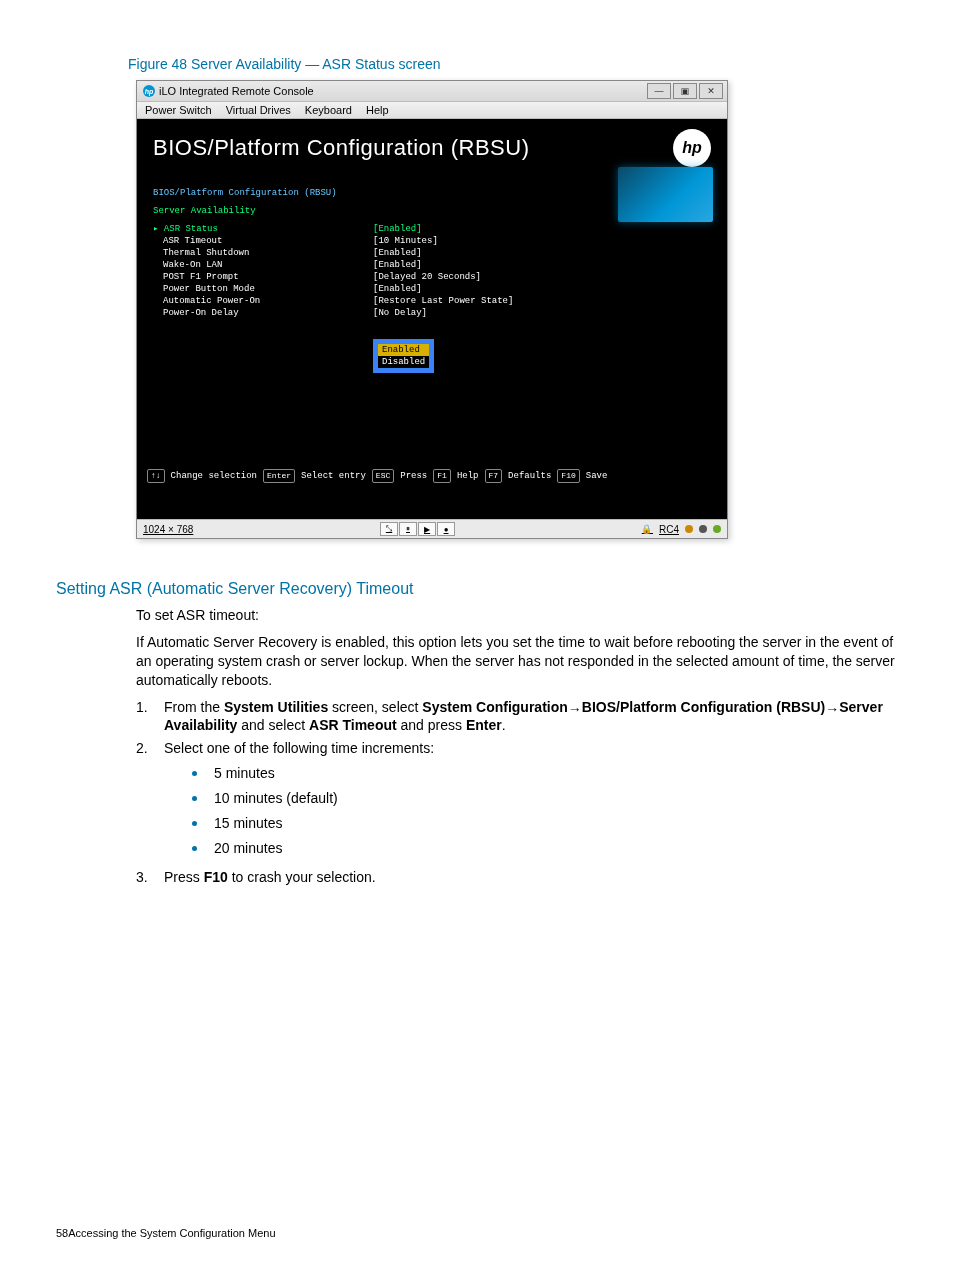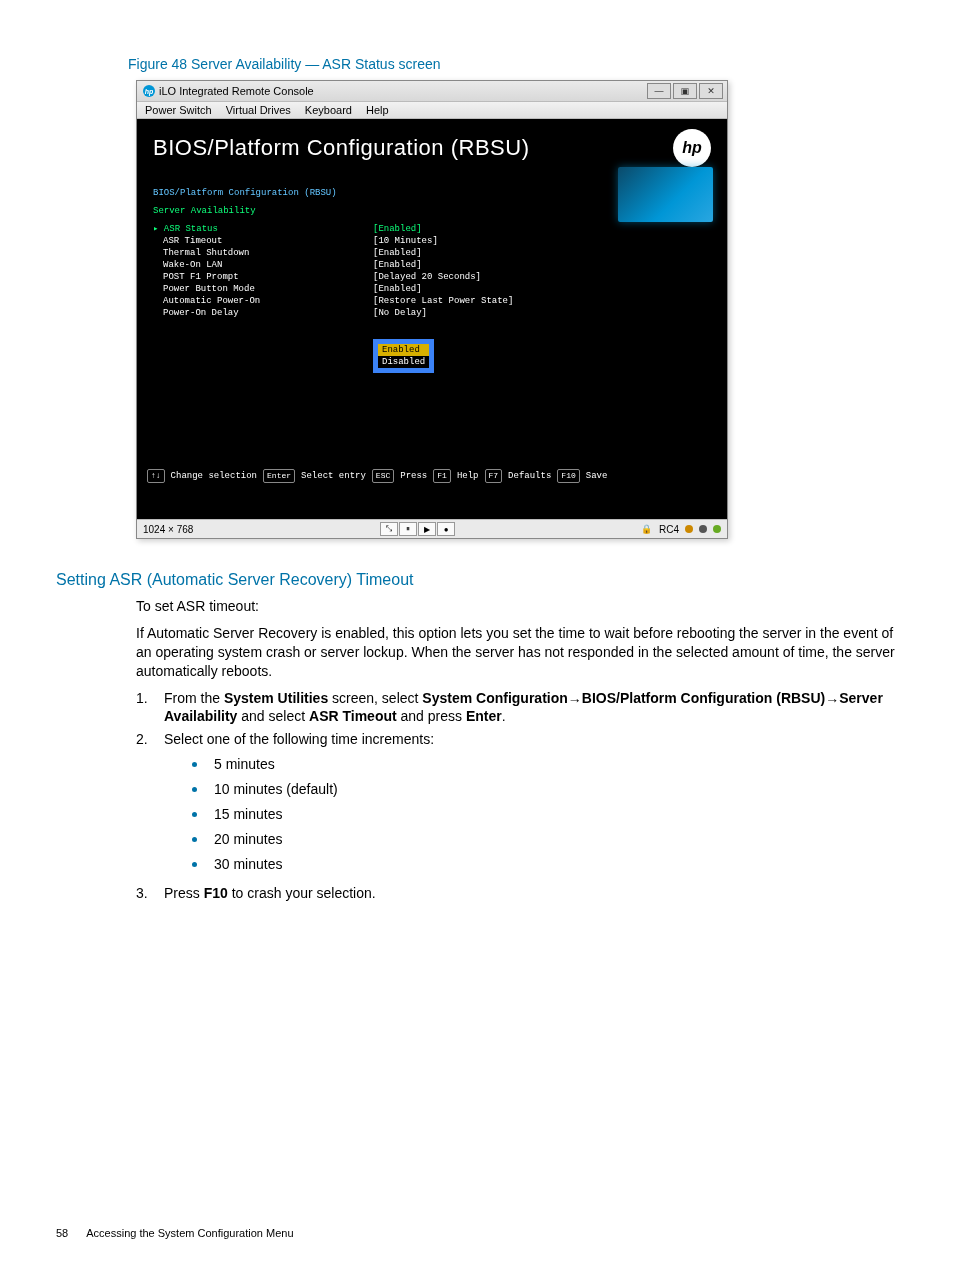--- a/index.html
+++ b/index.html
@@ -115,39 +115,39 @@
     padding:6px 10px; font-size:9px; color:#fff;
     background:#000;height:22px;box-sizing:border-box;
   }
   .keycap {
     border:1px solid #888; padding:0 3px; border-radius:2px;
     font-size:8px; color:#fff;
   }
   .statusbar {
     display:flex; justify-content:space-between; align-items:center;
     height:18px; background:#eaeaea; border-top:1px solid #bbb;
-    padding:0 6px; font-size:10px;
+    padding:0 6px; font-size:10px;text-decoration:underline;
   }
   .status-controls { display:flex; gap:1px; }
   .status-btn {
     width:16px;height:12px;border:1px solid #999;background:#fafafa;
     display:flex;align-items:center;justify-content:center;font-size:8px;
   }
   .status-right { display:flex; align-items:center; gap:6px; }
   .led { width:8px;height:8px;border-radius:50%; display:inline-block; }
   .led.yellow{background:#cc8800;}
   .led.dark{background:#555;}
   .led.green{background:#66aa22;}
   .lock-icon{ color:#d99800; font-size:9px; }
 
   
   .section-heading {
     color: #0073a8;
     font-size: 16px;
-    margin-top: 32px;
+    margin-top: 41px;
     margin-bottom: 8px;
   }
   .body-block {
     margin-left: 80px;
     font-size: 14px;
     line-height: 1.35;
   }
   .body-block p { margin: 8px 0; }
   .ol { list-style:none; padding:0; margin:8px 0; }
   .ol > li { display:flex; margin:4px 0; }
@@ -158,21 +158,21 @@
   .ul > li::before {
     content:""; position:absolute; left:0; top:7px;
     width:5px;height:5px;border-radius:50%;background:#0073a8;
   }
   .bold { font-weight:bold; }
   .arrow { font-family:Arial; }
 
   .page-footer {
     position:absolute; bottom:32px; left:56px;
     font-size:11px; color:#000;
-    display:flex; gap:18px;
+    display:flex; 
   }
 </style>
 </head>
 <body>
 
 <div class="page">
 
   <div class="fig-caption">Figure 48 Server Availability — ASR Status screen</div>
 
   <div class="console-window">
@@ -288,21 +288,20 @@
       </li>
       <li>
         <div class="ol-num">2.</div>
         <div class="ol-body">
           <div>Select one of the following time increments:</div>
           <ul class="ul">
             <li>5 minutes</li>
             <li>10 minutes (default)</li>
             <li>15 minutes</li>
             <li>20 minutes</li>
-            <li>30 minutes</li>
           </ul>
         </div>
       </li>
       <li>
         <div class="ol-num">3.</div>
         <div class="ol-body">
           <span>Press </span><span class="bold">F10</span><span> to crash your selection.</span>
         </div>
       </li>
     </ul>

